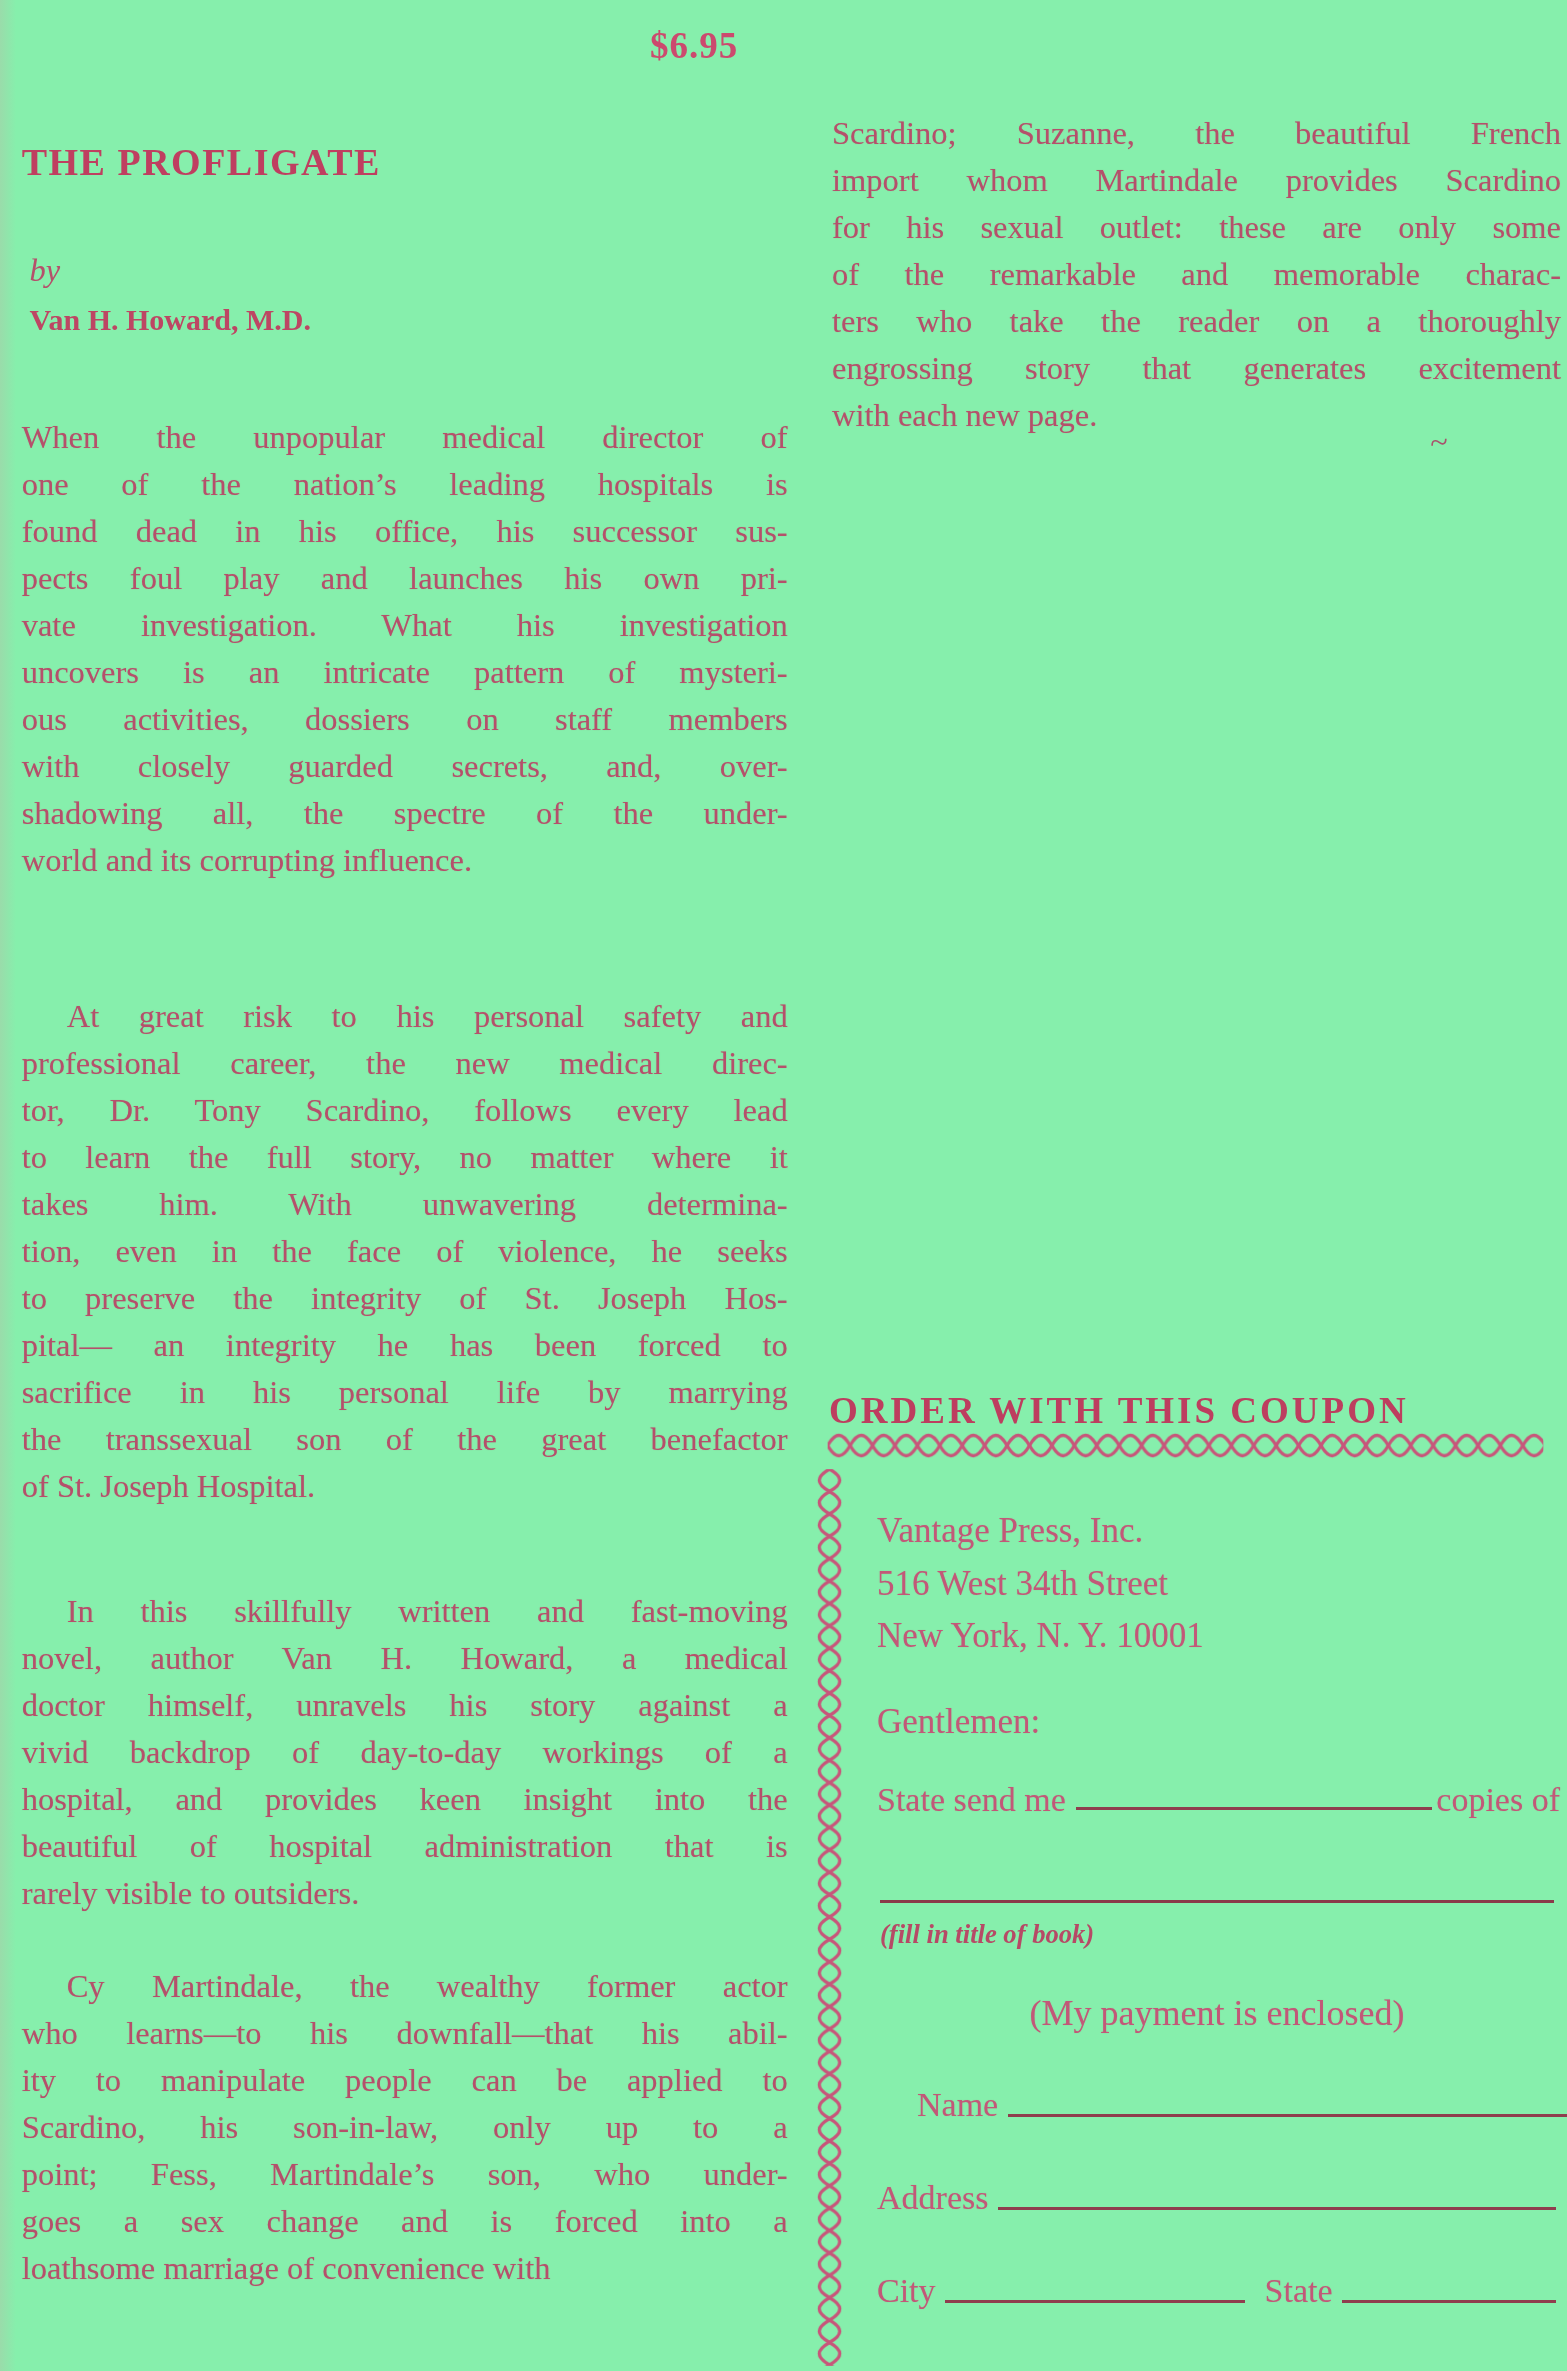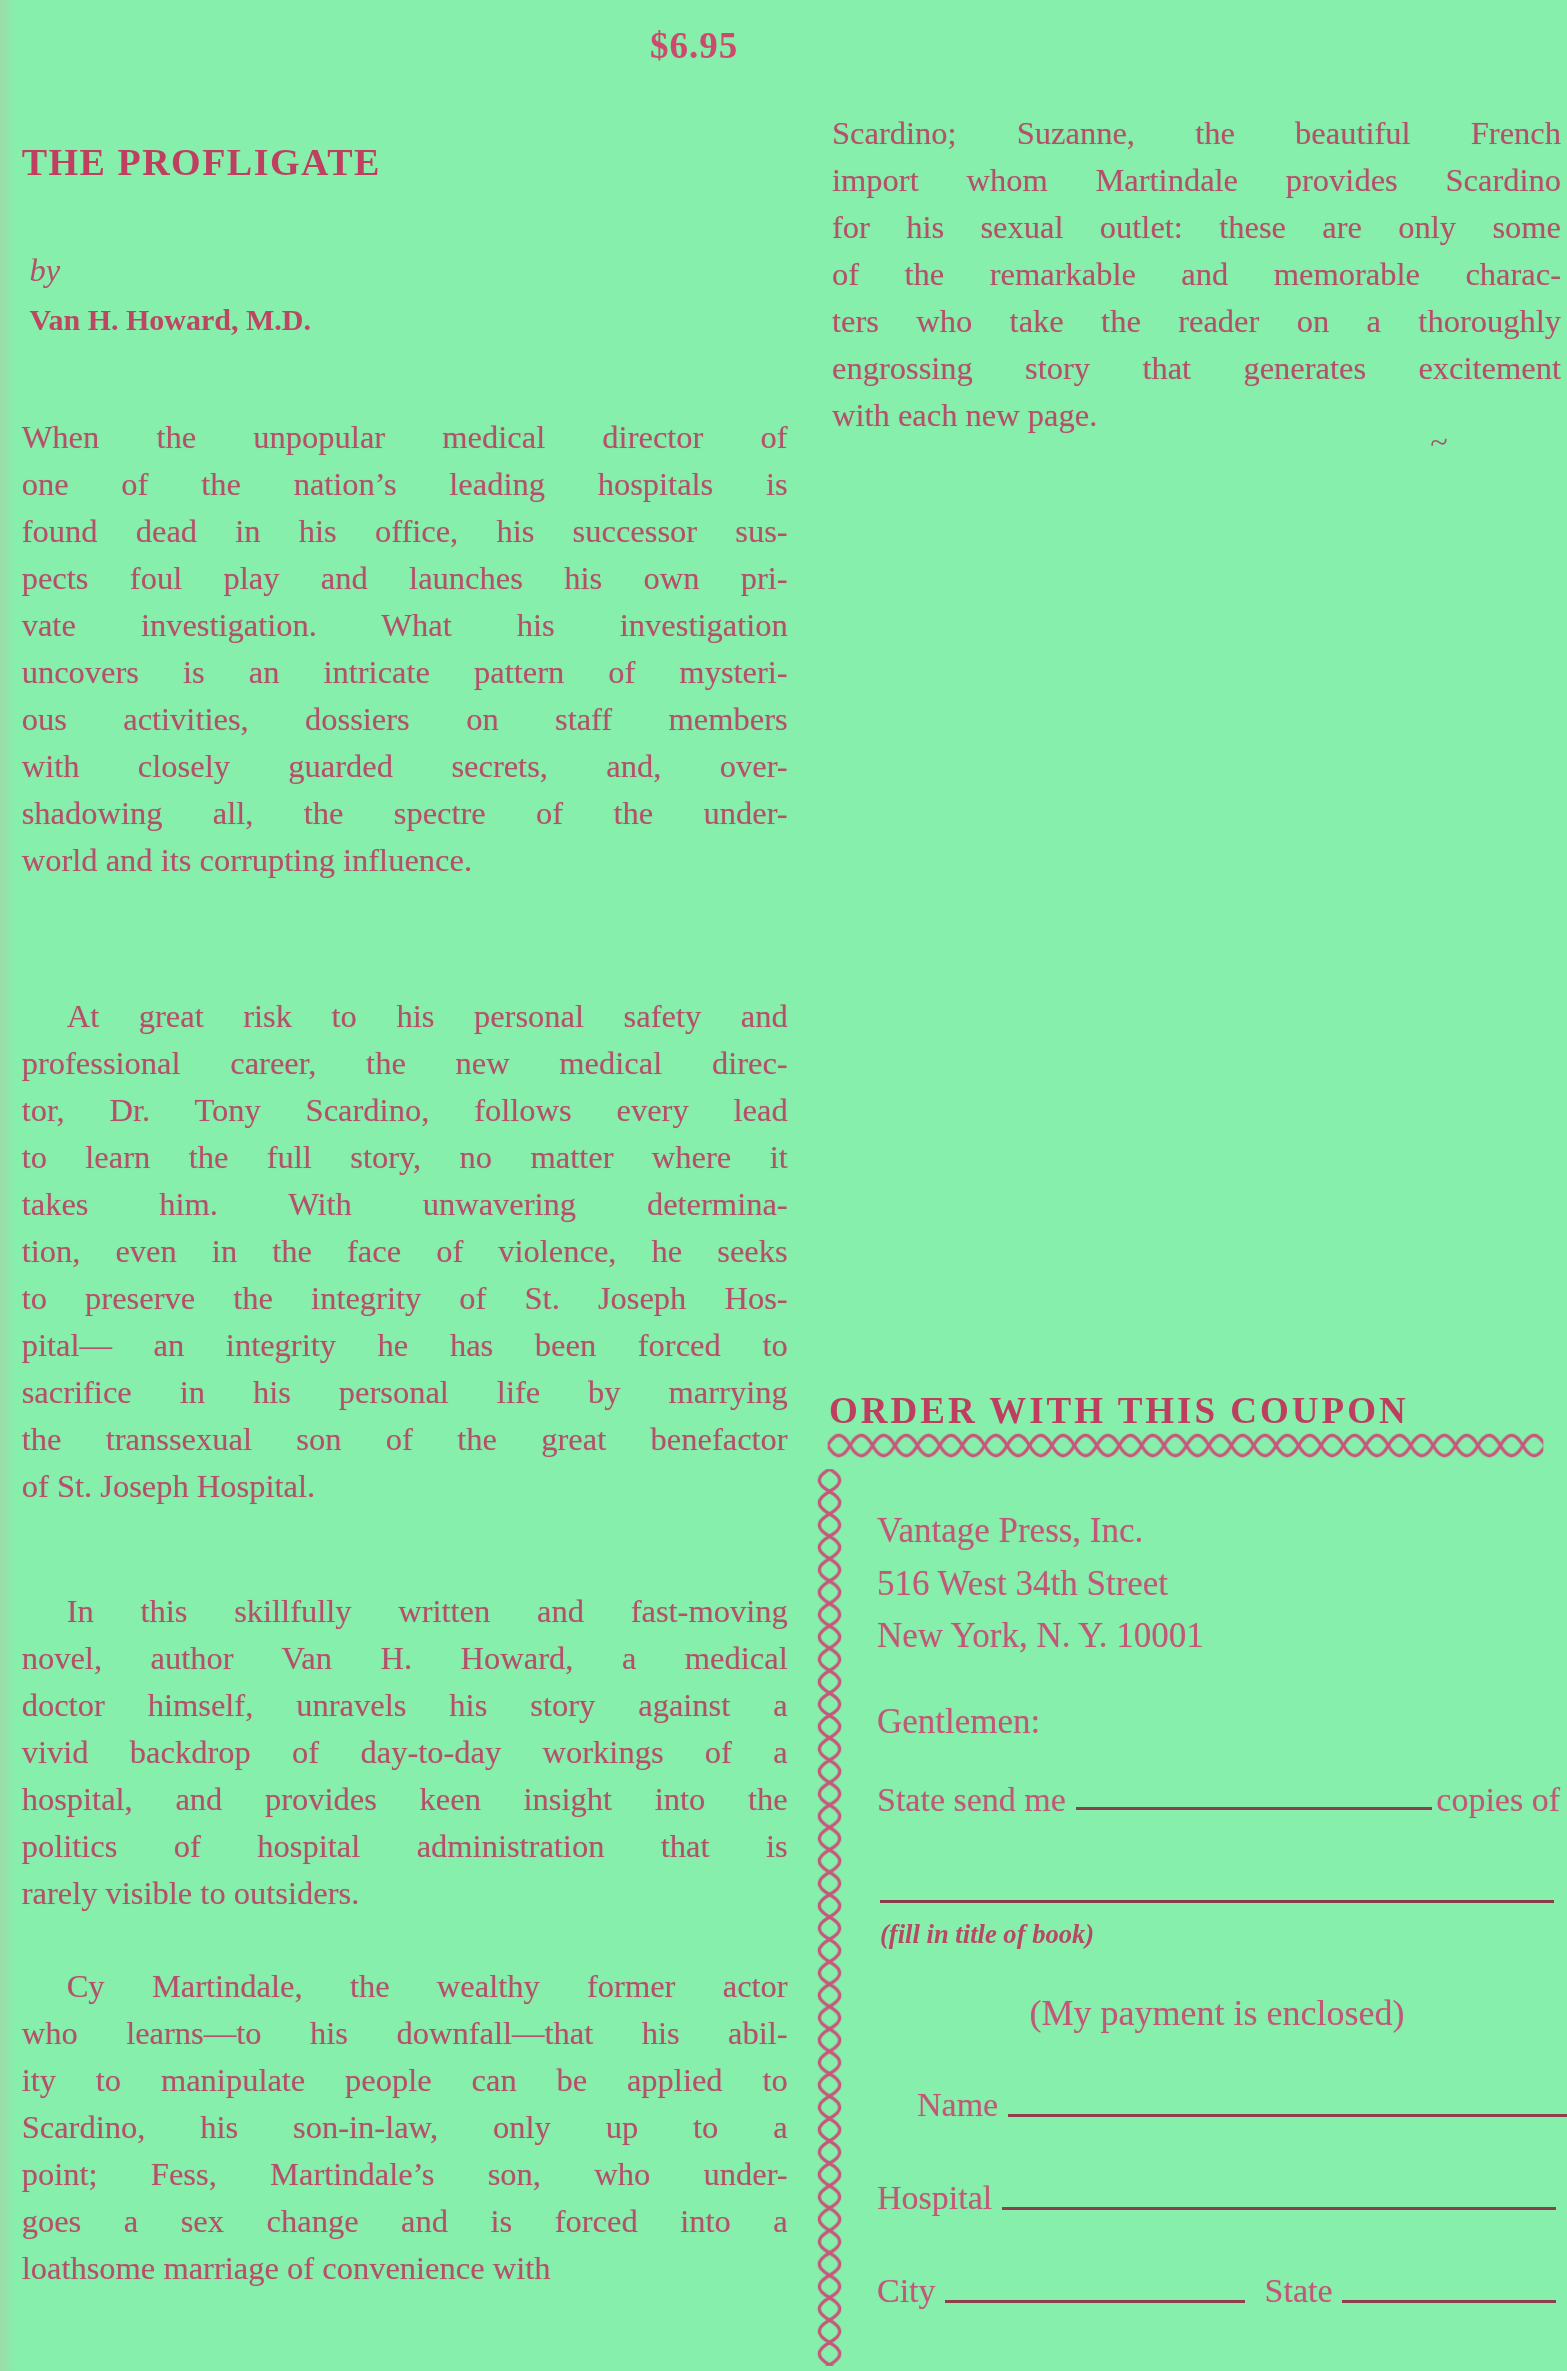--- a/index.html
+++ b/index.html
@@ -94,21 +94,21 @@
       <div class="tline">sacrifice in his personal life by marrying</div>
       <div class="tline">the transsexual son of the great benefactor</div>
       <div class="tline last">of St. Joseph Hospital.</div>
     </div>
   <div class="para" style="top:1549px">
       <div class="tline indent">In this skillfully written and fast-moving</div>
       <div class="tline">novel, author Van H. Howard, a medical</div>
       <div class="tline">doctor himself, unravels his story against a</div>
       <div class="tline">vivid backdrop of day-to-day workings of a</div>
       <div class="tline">hospital, and provides keen insight into the</div>
-      <div class="tline">politics of hospital administration that is</div>
+      <div class="tline">beautiful of hospital administration that is</div>
       <div class="tline last">rarely visible to outsiders.</div>
     </div>
   <div class="para" style="top:1924px">
       <div class="tline indent">Cy Martindale, the wealthy former actor</div>
       <div class="tline">who learns—to his downfall—that his abil-</div>
       <div class="tline">ity to manipulate people can be applied to</div>
       <div class="tline">Scardino, his son-in-law, only up to a</div>
       <div class="tline">point; Fess, Martindale’s son, who under-</div>
       <div class="tline">goes a sex change and is forced into a</div>
       <div class="tline last">loathsome marriage of convenience with</div>
@@ -162,21 +162,21 @@
   <div class="title-line"></div>
   <div class="fill-caption">(fill in title of book)</div>
   <div class="payment">(My payment is enclosed)</div>
 
   <div class="c-row row-name">
     <span>Name</span>
     <span class="blank"></span>
   </div>
 
   <div class="c-row row-address">
-    <span>Hospital</span>
+    <span>Address</span>
     <span class="blank"></span>
   </div>
 
   <div class="c-row row-city">
     <span>City</span>
     <span class="blank fixed2"></span>
     <span class="state-label">State</span>
     <span class="blank fixed1"></span>
   </div>
 

